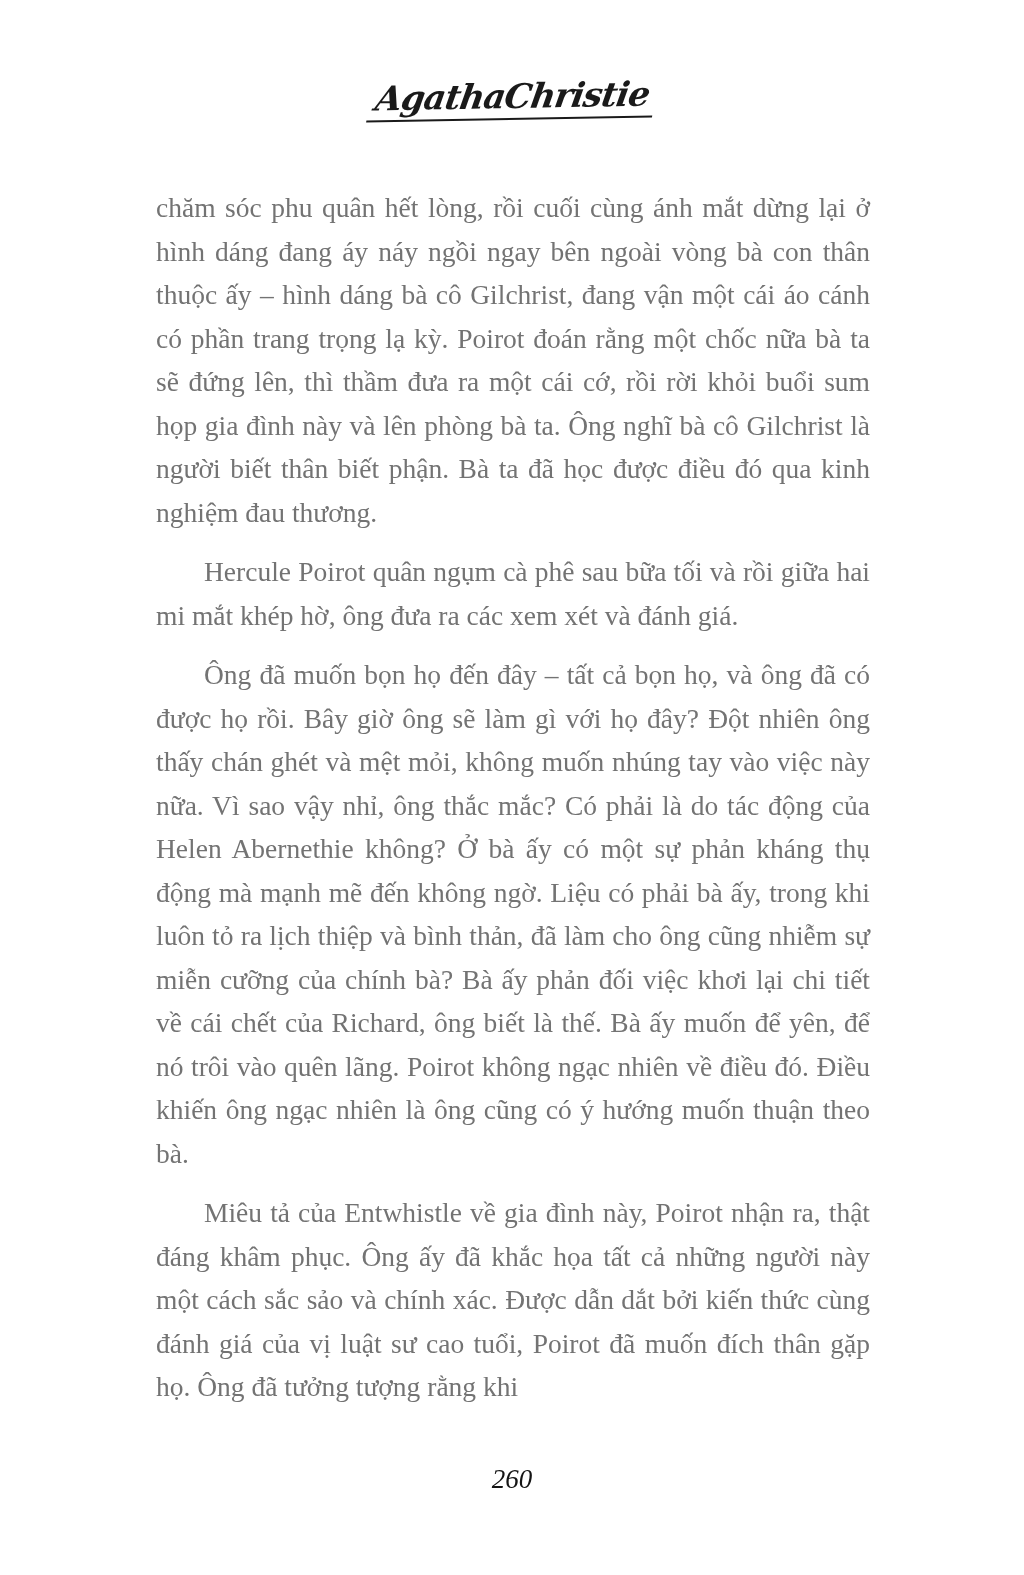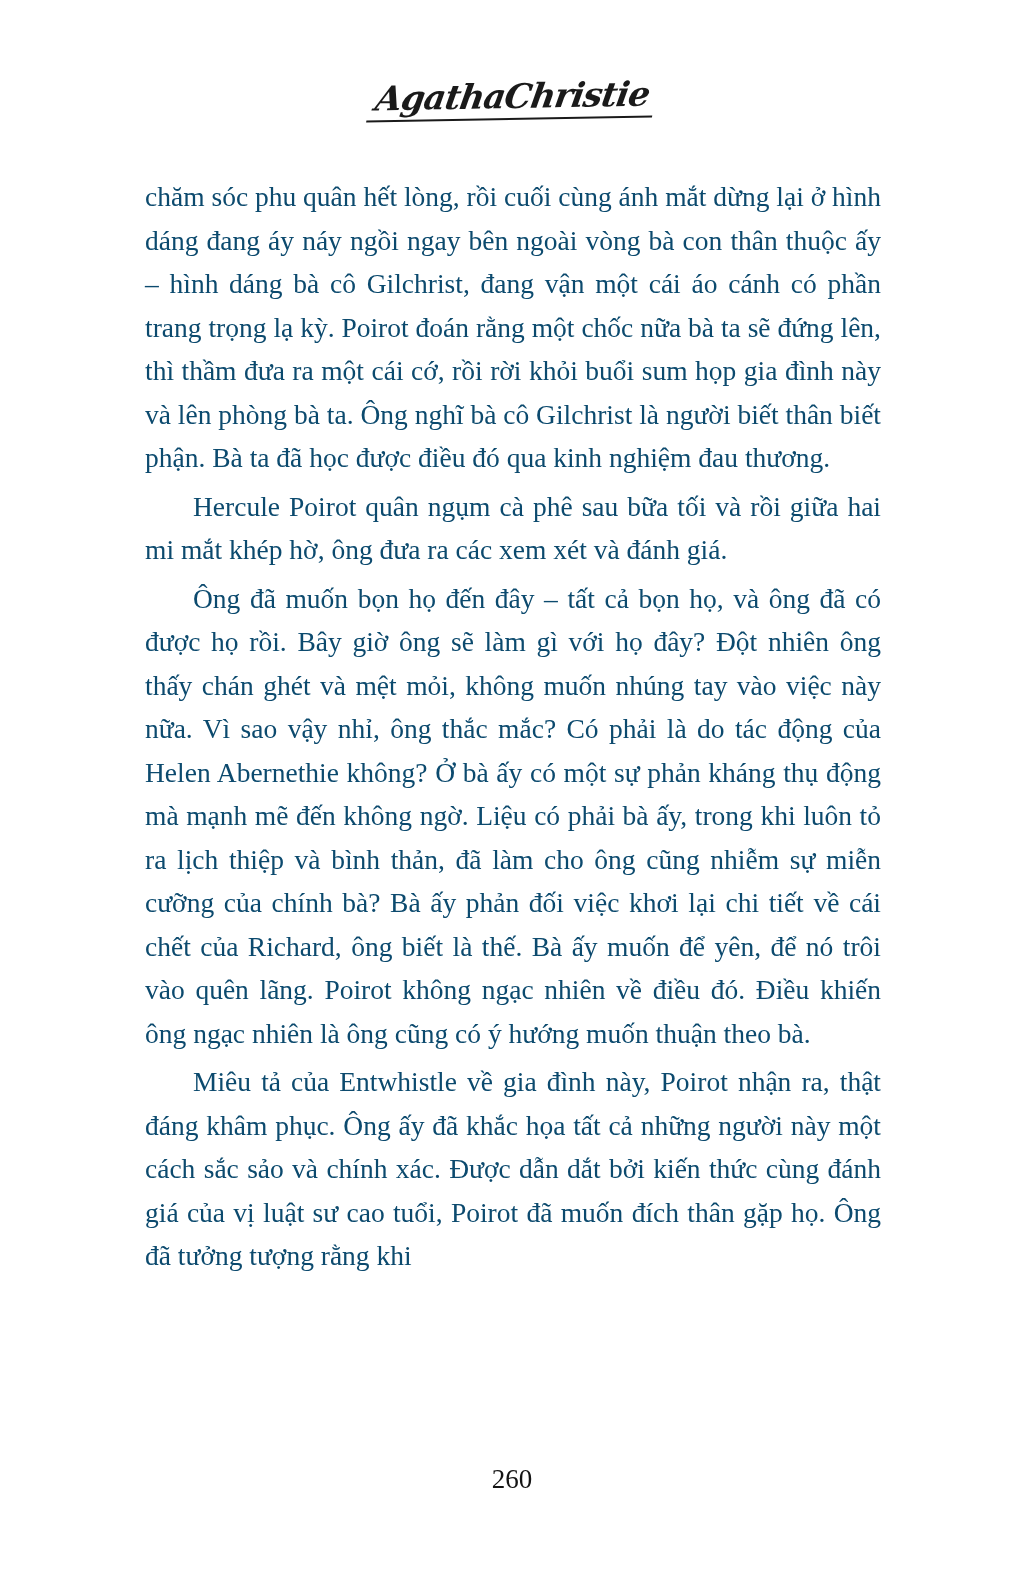--- a/index.html
+++ b/index.html
@@ -35,38 +35,39 @@
     border-bottom: 2px solid #1a1a1a;
     padding: 0 6px 2px 6px;
   }
   .text-block {
     position: absolute;
     left: 140px;
     top: 170px;
     width: 746px;
   }
   p.para {
-    margin: 5px;
+    margin: 16px;
     font-size: 27.5px;
     line-height: 43.5px;
     text-align: justify;
-    color: #0c4a6e;
+    color: #737373;
   }
   p.para.indent {
     text-indent: 48px;
   }
   .page-number {
     position: absolute;
     left: 0;
     bottom: 80px;
     width: 100%;
     text-align: center;
     font-size: 27px;
     font-family: "Liberation Serif", serif;
     color: #141414;
+    font-style: italic;
   }
 </style>
 </head>
 <body>
 
 <div class="page">
 
   <div class="logo-wrap">
     <span class="logo">AgathaChristie</span>
   </div>

